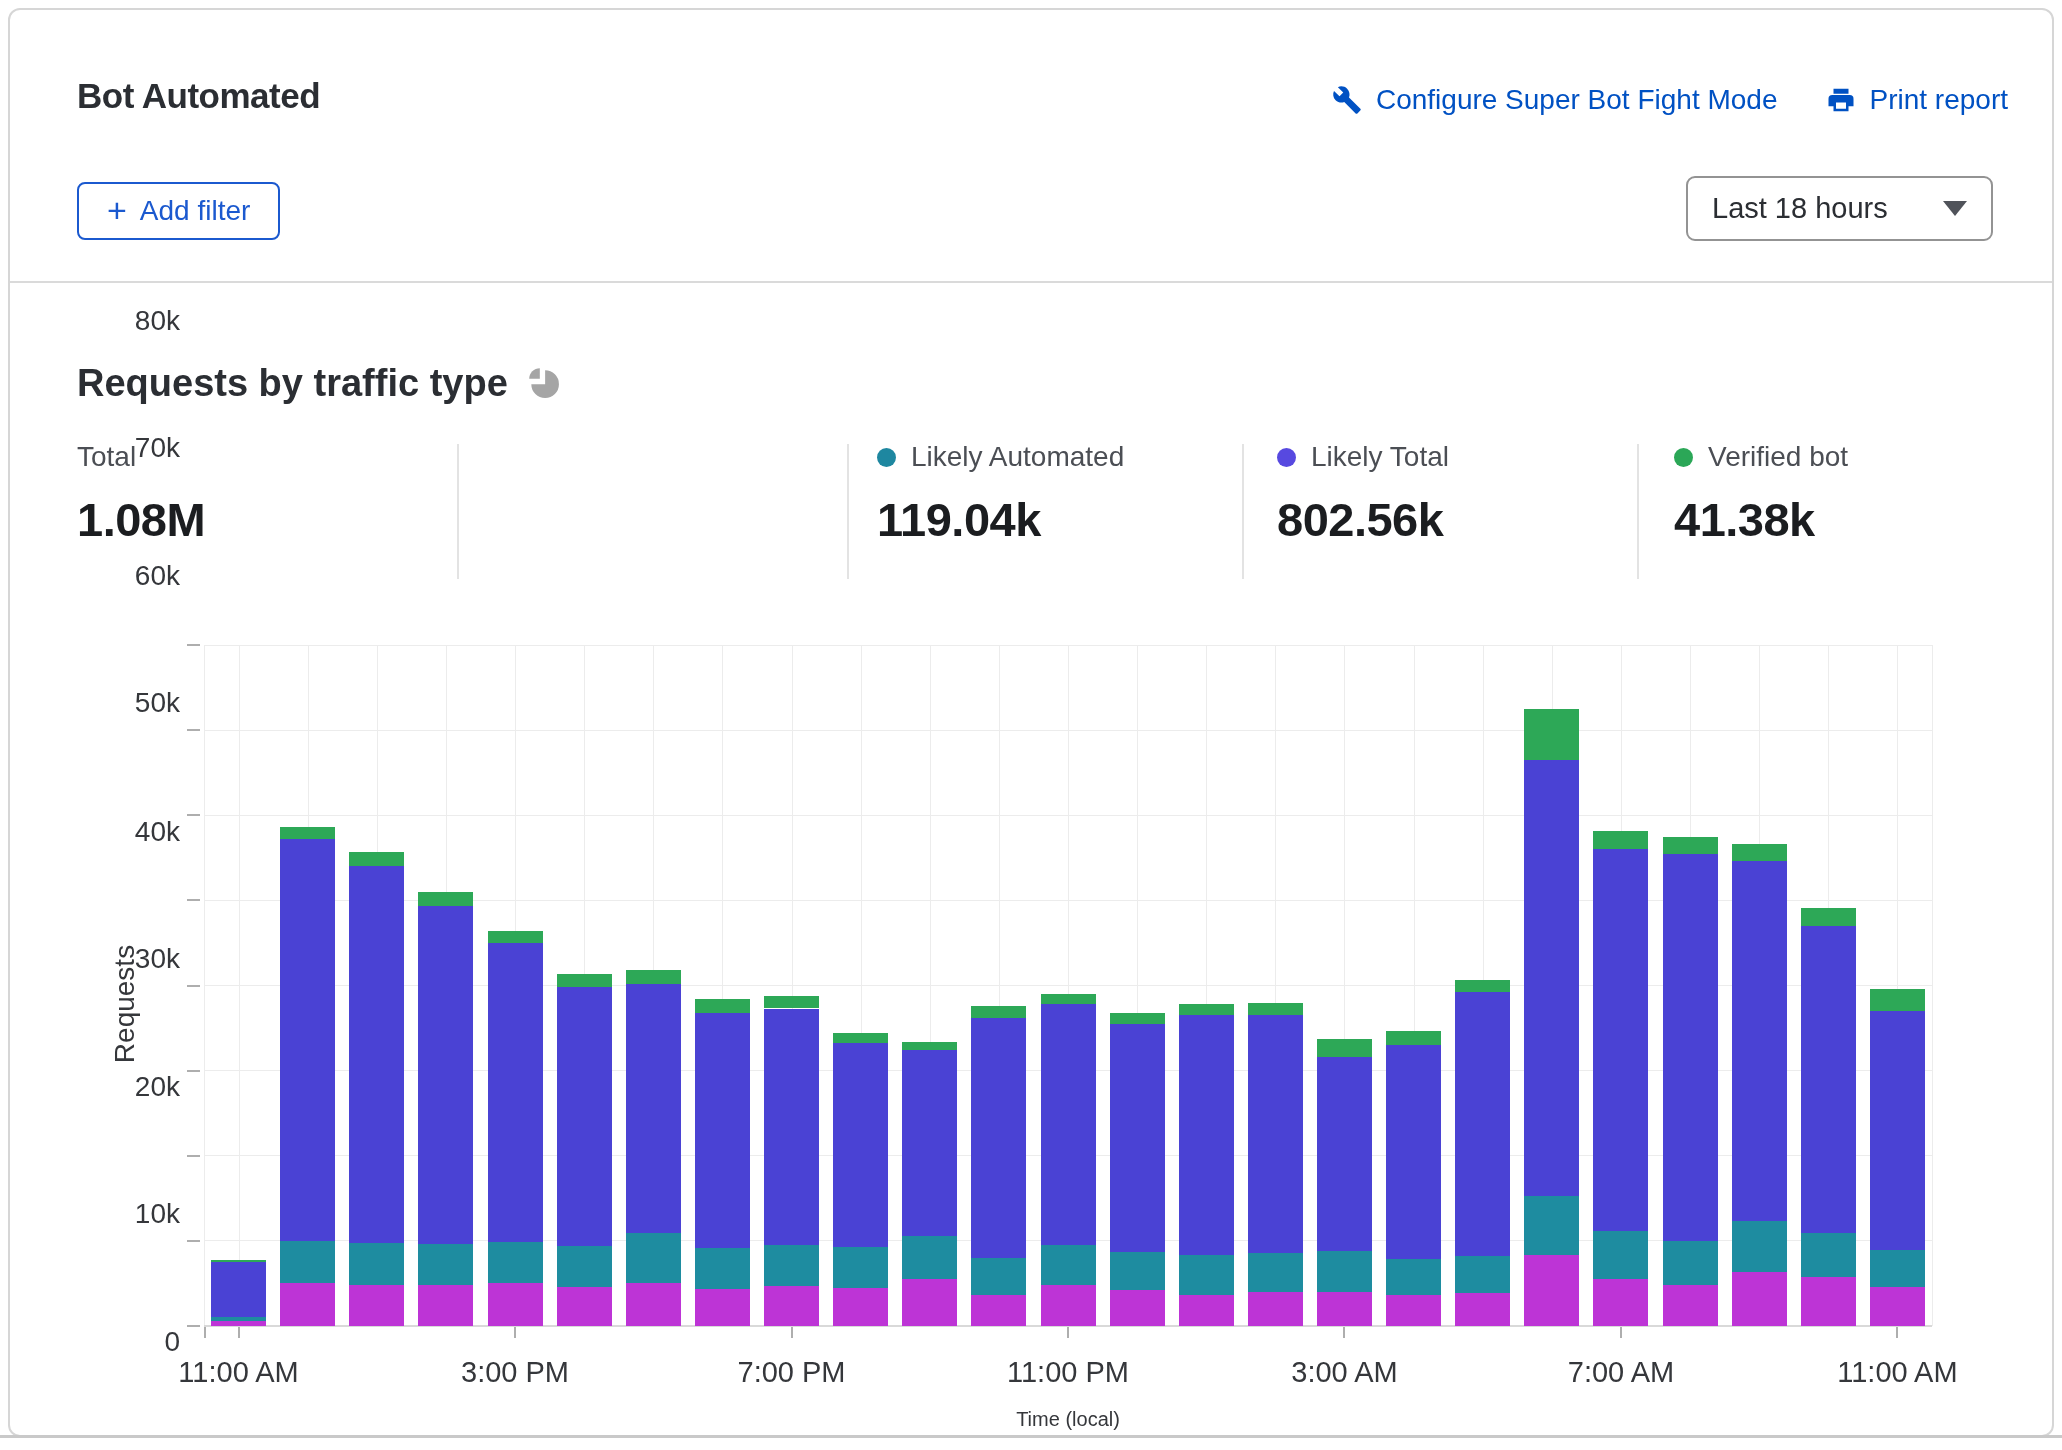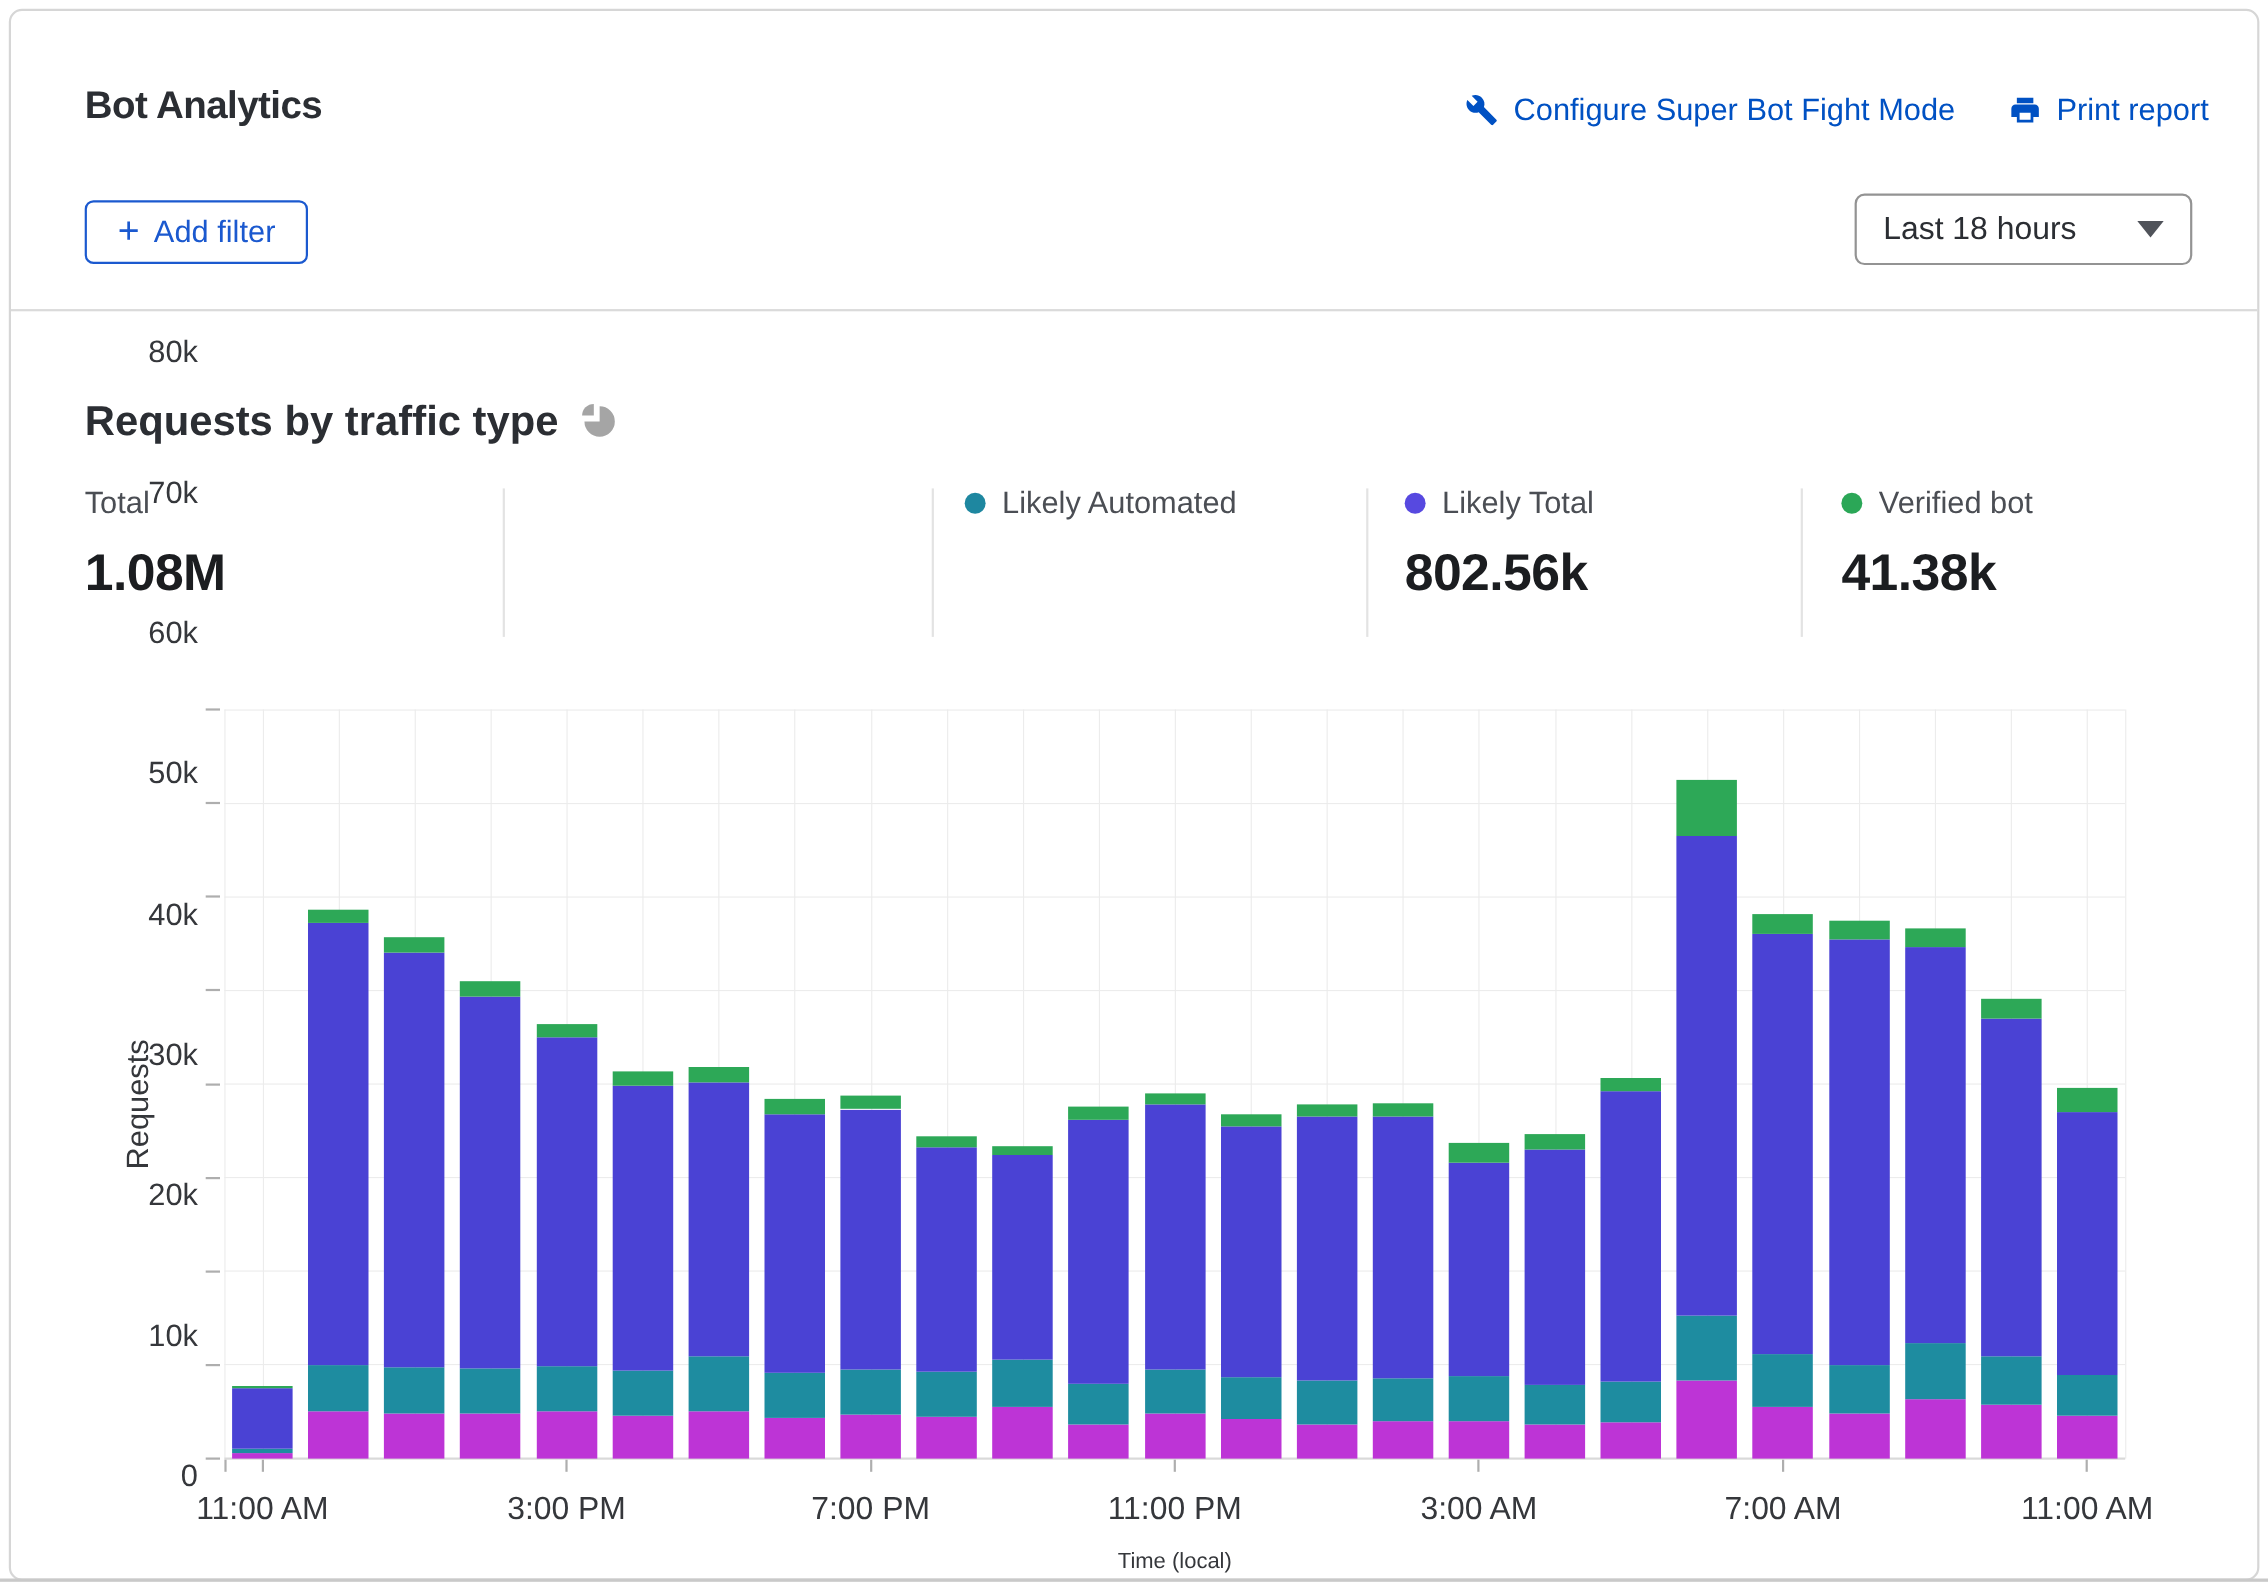--- a/index.html
+++ b/index.html
@@ -57,21 +57,21 @@
   .seg { position:absolute; left:0; width:100%; }
 
   .bottom-line { position:absolute; left:0; top:1435px; width:2062px; height:3px; background:#c9c9c9; }
 </style>
 </head>
 <body>
 
 <div class="page">
   <div class="card">
 
-    <div class="page-title">Bot Analytics</div>
+    <div class="page-title">Bot Automated</div>
 
     <div class="header-links">
       <a class="hlink">
         <span>
           <svg width="30" height="30" viewBox="0 0 24 24" fill="#0051c3">
               <path d="M22.7 19l-9.1-9.1c.9-2.3.4-5-1.5-6.9-2-2-5-2.4-7.4-1.3L9 6 6 9 1.6 4.7C.4 7.1.9 10.1 2.9 12.1c1.9 1.9 4.6 2.4 6.9 1.5l9.1 9.1c.4.4 1 .4 1.4 0l2.3-2.3c.5-.4.5-1.1.1-1.4z"></path>
             </svg>
         </span>
         <span>Configure Super Bot Fight Mode</span>
       </a>
@@ -112,20 +112,21 @@
         <div class="stat-label">
             <span>Total</span>
           </div>
         <div class="stat-value">1.08M</div>
       </div>
       <div class="stat" style="left:867px">
         <div class="stat-label">
             <span class="dot" style="background: rgb(30, 135, 160);"></span>
             <span>Likely Automated</span>
           </div>
+        <div class="stat-value">119.04k</div>
       </div>
       <div class="stat" style="left:1267px">
         <div class="stat-label">
             <span class="dot" style="background: rgb(87, 73, 224);"></span>
             <span>Likely Total</span>
           </div>
         <div class="stat-value">802.56k</div>
       </div>
       <div class="stat" style="left:1664px">
         <div class="stat-label">

